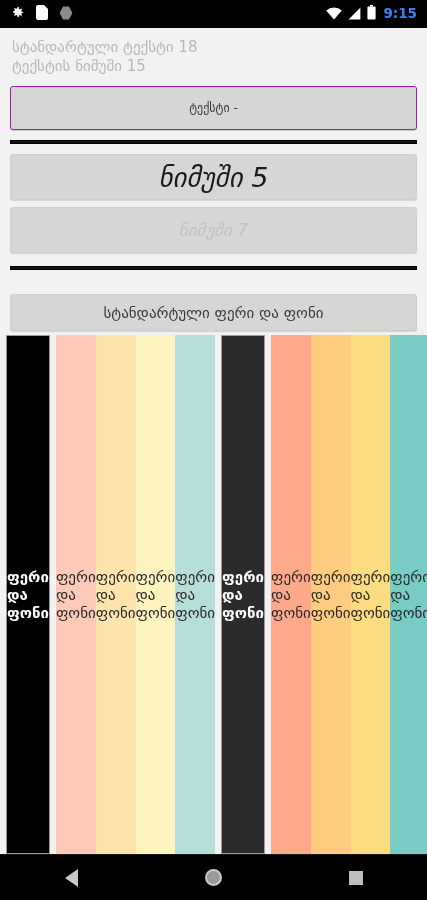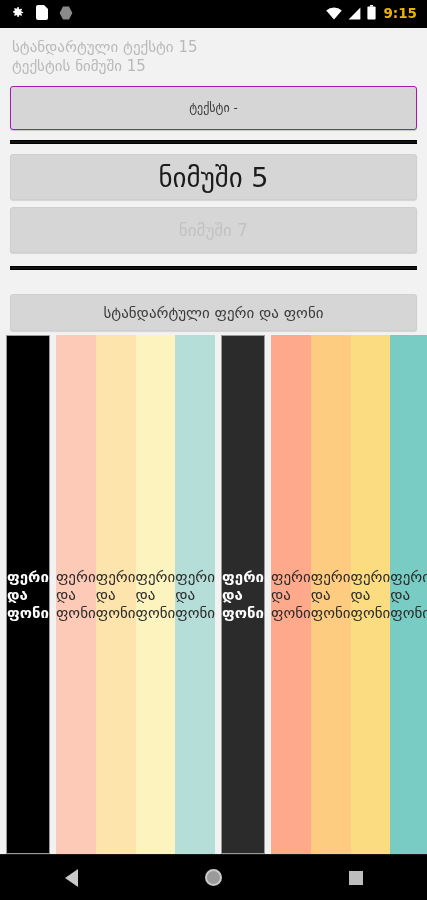--- a/index.html
+++ b/index.html
@@ -40,21 +40,21 @@
     margin-left: auto;
     display: flex;
     align-items: center;
     gap: 6px;
   }
   .sb-icon { display: block; }
   .clock {
     font-size: 13.5px;
     font-weight: bold;
     letter-spacing: 0px;
-    color: #eab308;
+    color: #3b82f6;
     line-height: 1;
     padding-left: 1px;
   }
 
   
   .content {
     flex: 1 1 auto;
     background: #f2f2f2;
     padding: 0;
     overflow: hidden;
@@ -93,21 +93,21 @@
   }
 
   .divider {
     height: 4px;
     background: #111;
     margin: 2px 10px 6px 10px;
     border-top: 1px solid #000;
     border-bottom: 1px solid #000;
   }
 
-  .sample-list { padding: 4px 10px; }
+  .sample-list { padding: 4px 10px; font-style: italic; }
   .sample-row {
     background: #d6d6d6;
     border: 1px solid #cfcfcf;
     border-radius: 3px;
     height: 46px;
     margin-bottom: 7px;
     display: flex;
     align-items: center;
     justify-content: center;
     box-shadow: 0 1px 1px rgba(0,0,0,0.13);
@@ -225,21 +225,21 @@
           <rect x="0.4" y="1.4" width="8.2" height="13.2" rx="1"></rect>
         </svg>
       </span>
       <span class="clock">9:15</span>
     </div>
   </div>
 
   <div class="content">
 
     <div class="head-text">
-      <div class="head-line">სტანდარტული ტექსტი 15</div>
+      <div class="head-line">სტანდარტული ტექსტი 18</div>
       <div class="head-line">ტექსტის ნიმუში 15</div>
     </div>
 
     <div class="btn-row">
       <div class="btn">ტექსტი -</div>
     </div>
 
     <div class="divider"></div>
 
     <div class="sample-list">

